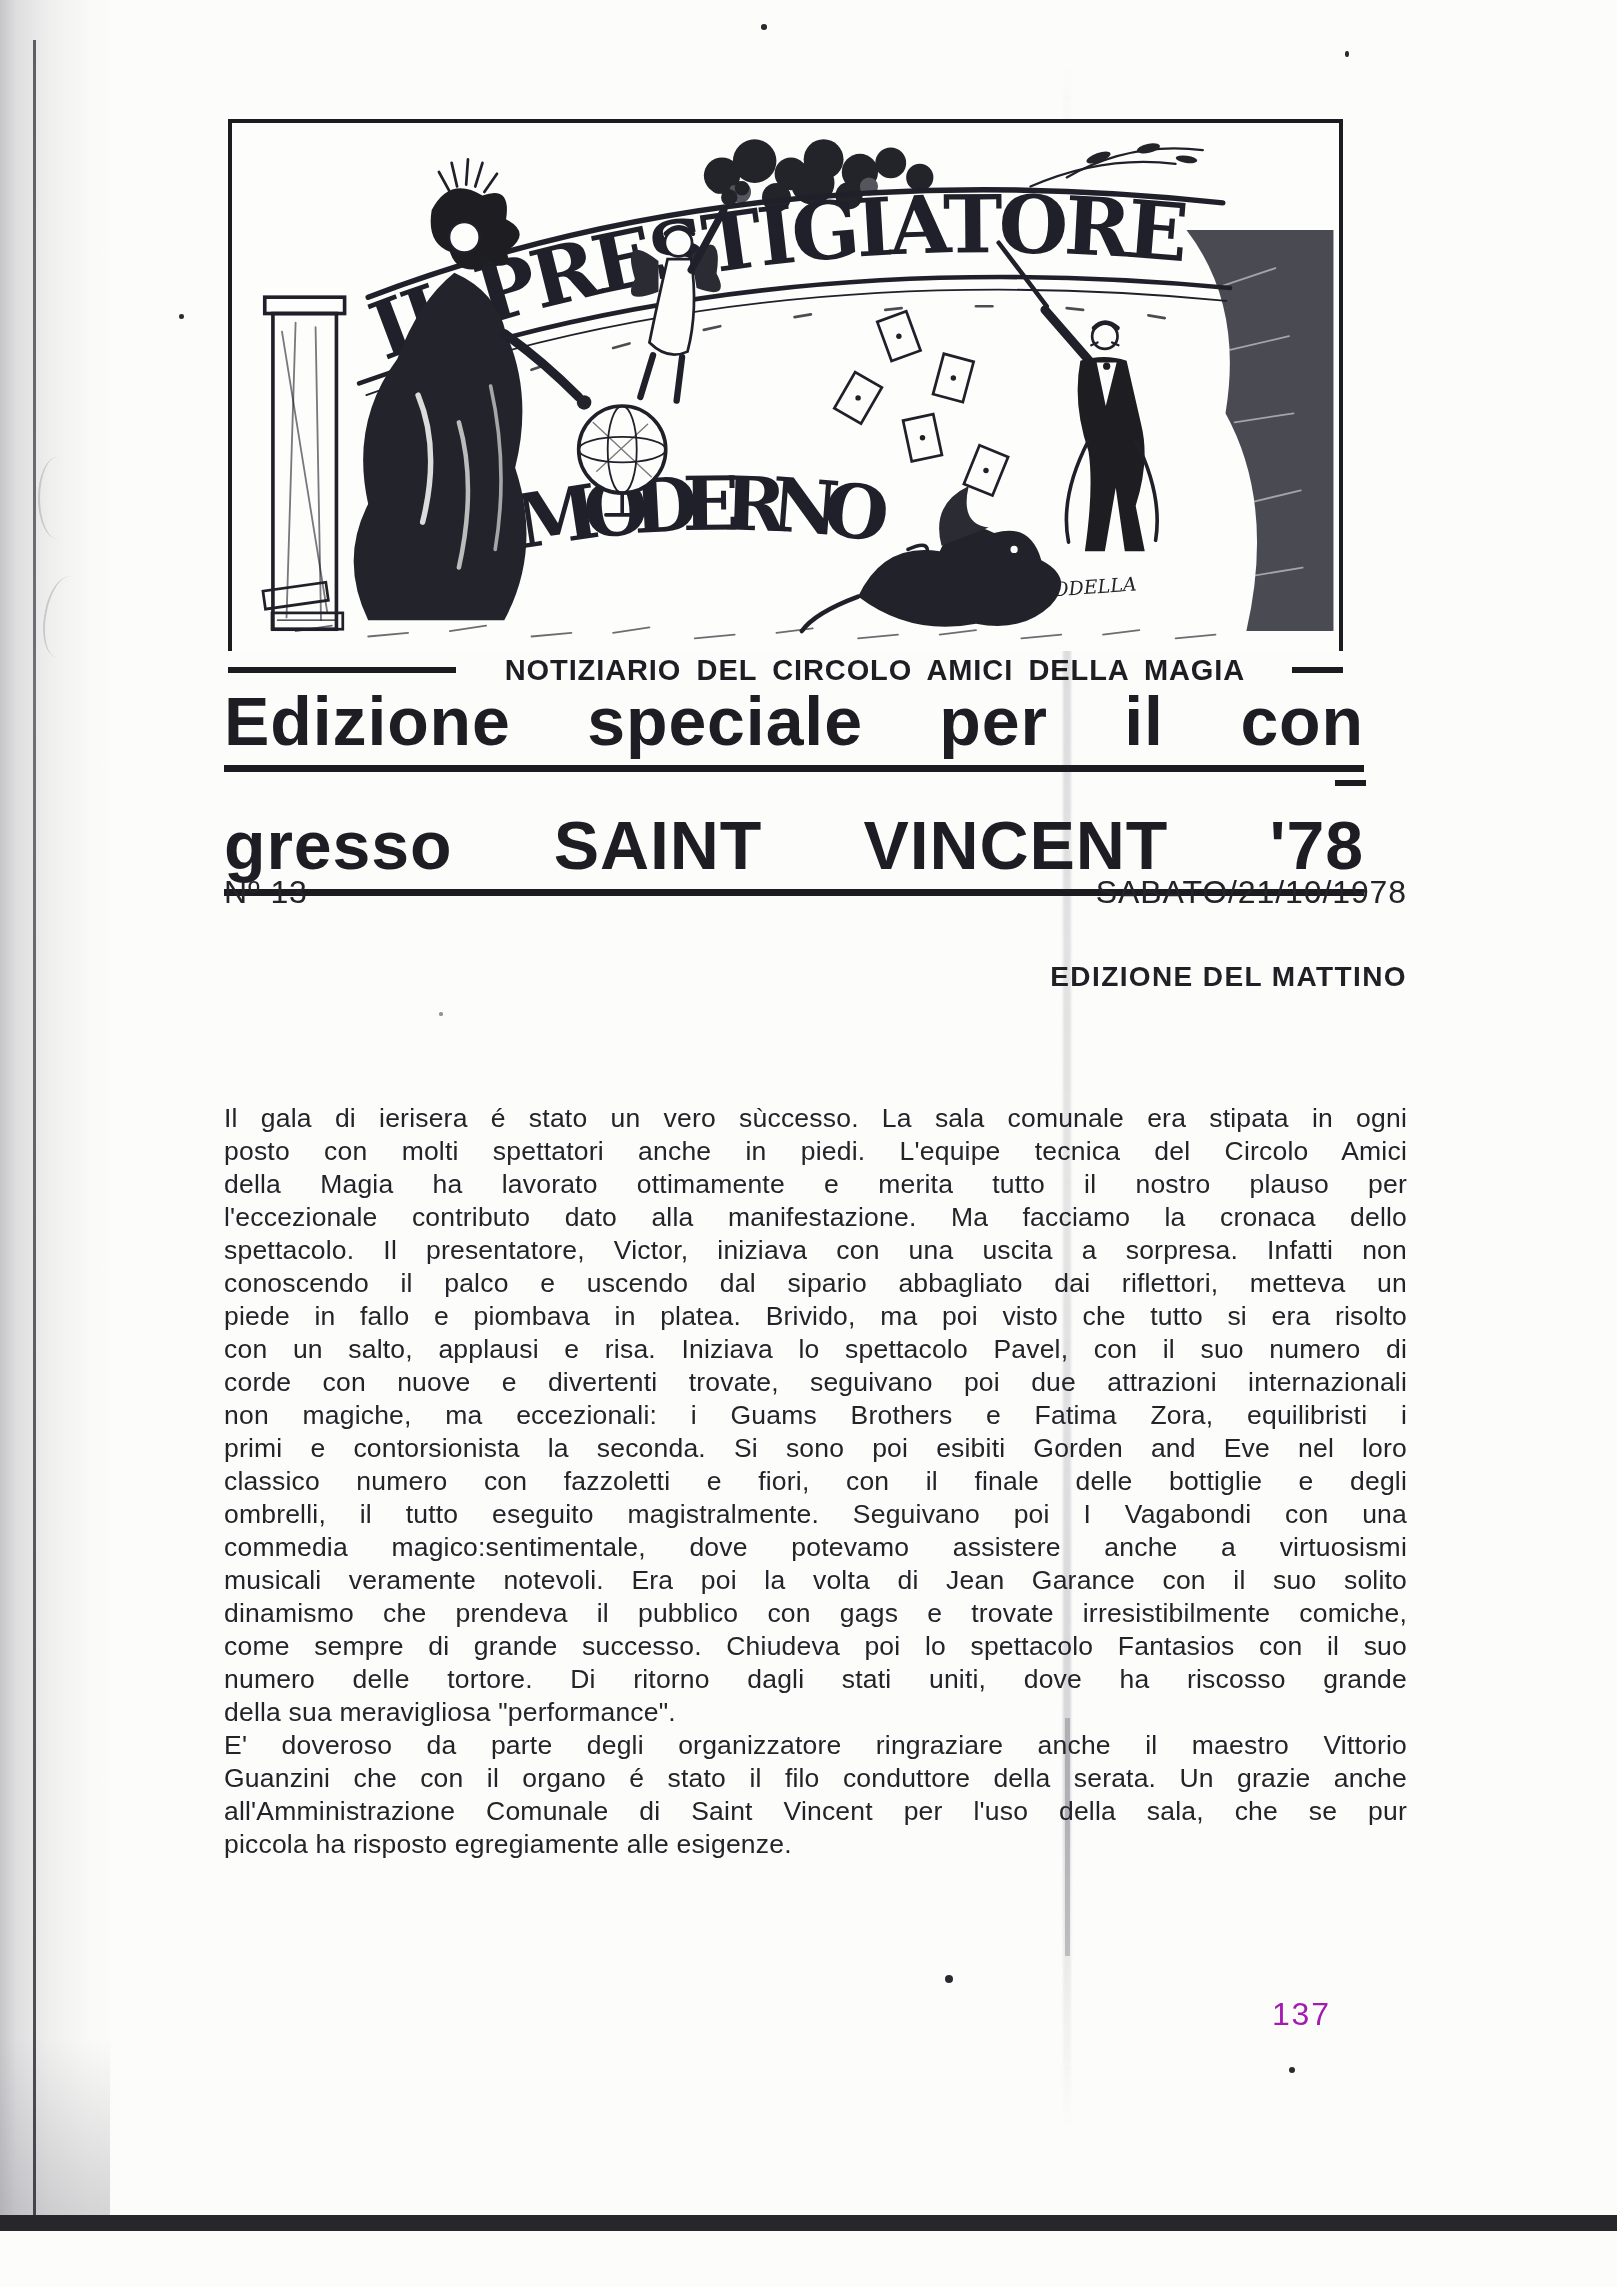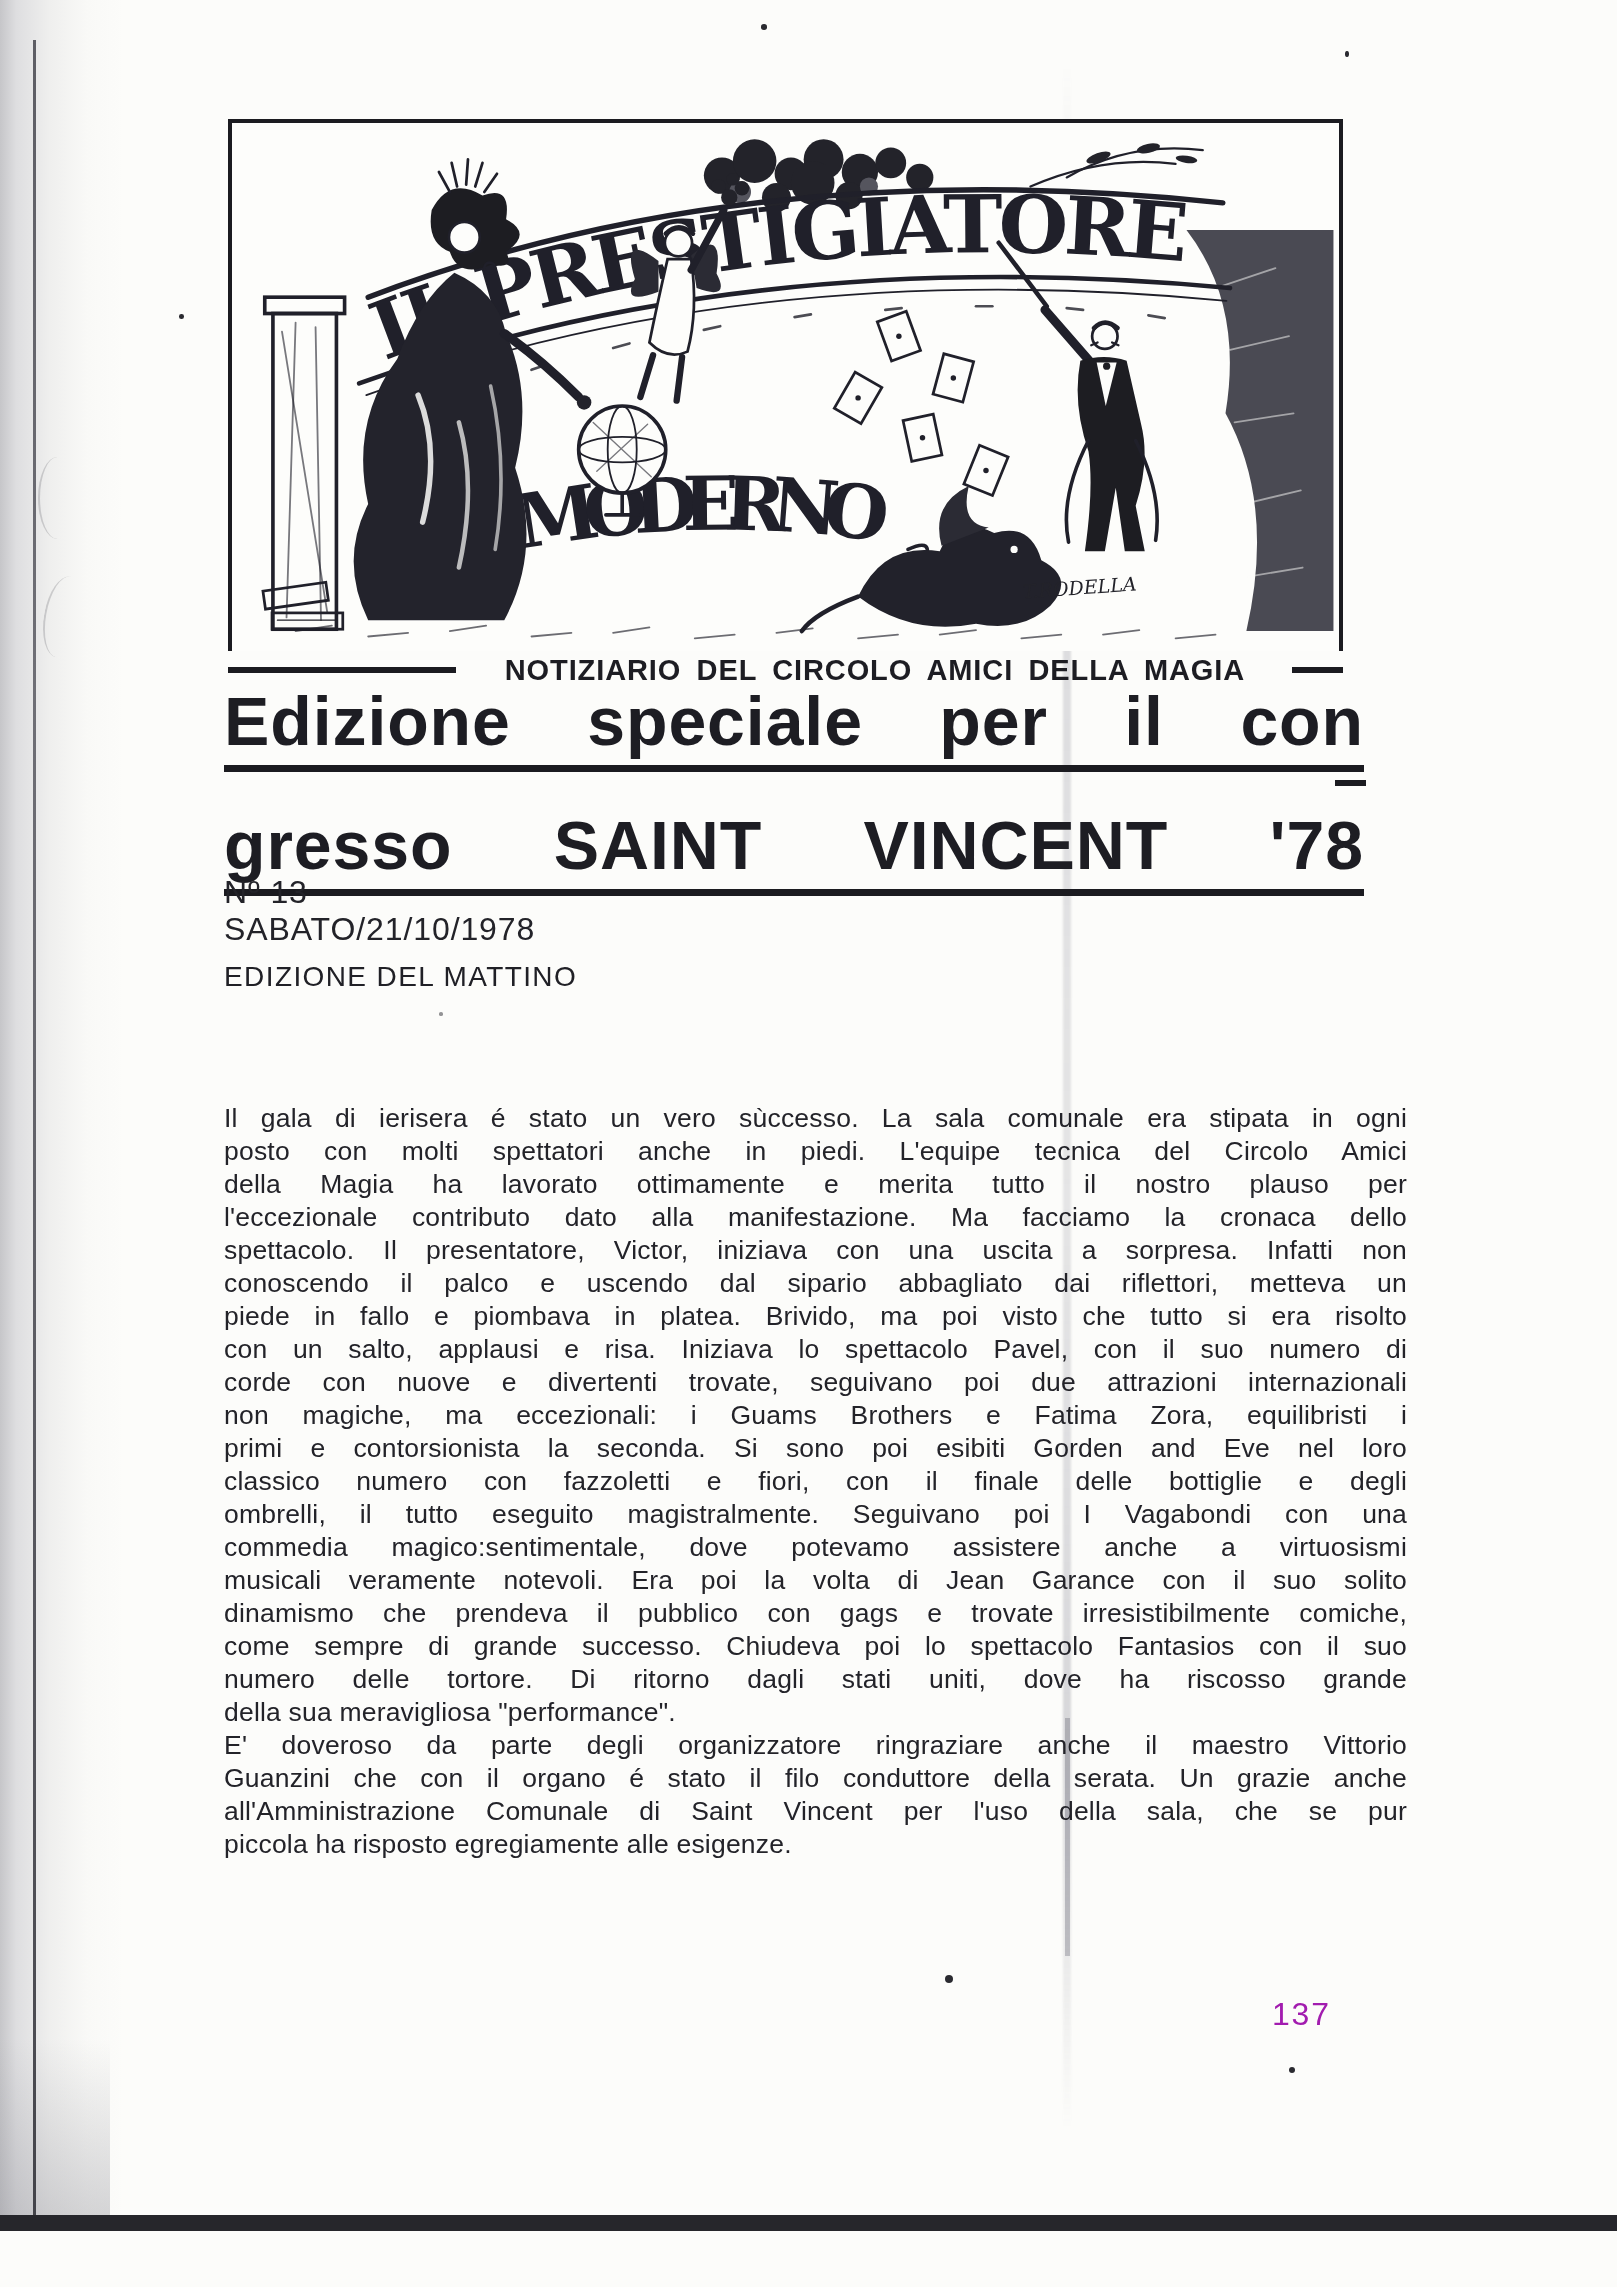--- a/index.html
+++ b/index.html
@@ -72,25 +72,25 @@
     color:#1d1d23;
   }
   .hl-line.second{margin-top:39px;}
   .cont-mark{
     position:absolute;right:-1.8px;top:93px;width:31px;height:6.4px;background:#1b1b20;
   }
   
   .issue-row{
     position:absolute;left:224px;top:874px;width:1183px;
     display:flex;justify-content:space-between;align-items:baseline;
-    font-size:32px;color:#232329;letter-spacing:0.9px;flex-direction:column;
+    font-size:32px;color:#232329;letter-spacing:0.9px;
   }
   .edition-line{
     position:absolute;left:224px;top:961px;width:1183px;
-    text-align:left;font-weight:400;font-size:28px;letter-spacing:1.4px;color:#202026;
+    text-align:right;font-weight:700;font-size:28px;letter-spacing:1.4px;color:#202026;
   }
   
   .article{
     position:absolute;left:224px;top:1102px;width:1183px;
     font-size:26.5px;line-height:33px;color:#232329;letter-spacing:0.2px;
   }
   .body-line{text-align:justify;text-align-last:justify;white-space:normal;}
   .body-line.flush{text-align-last:left;}
   
   .page-number{

